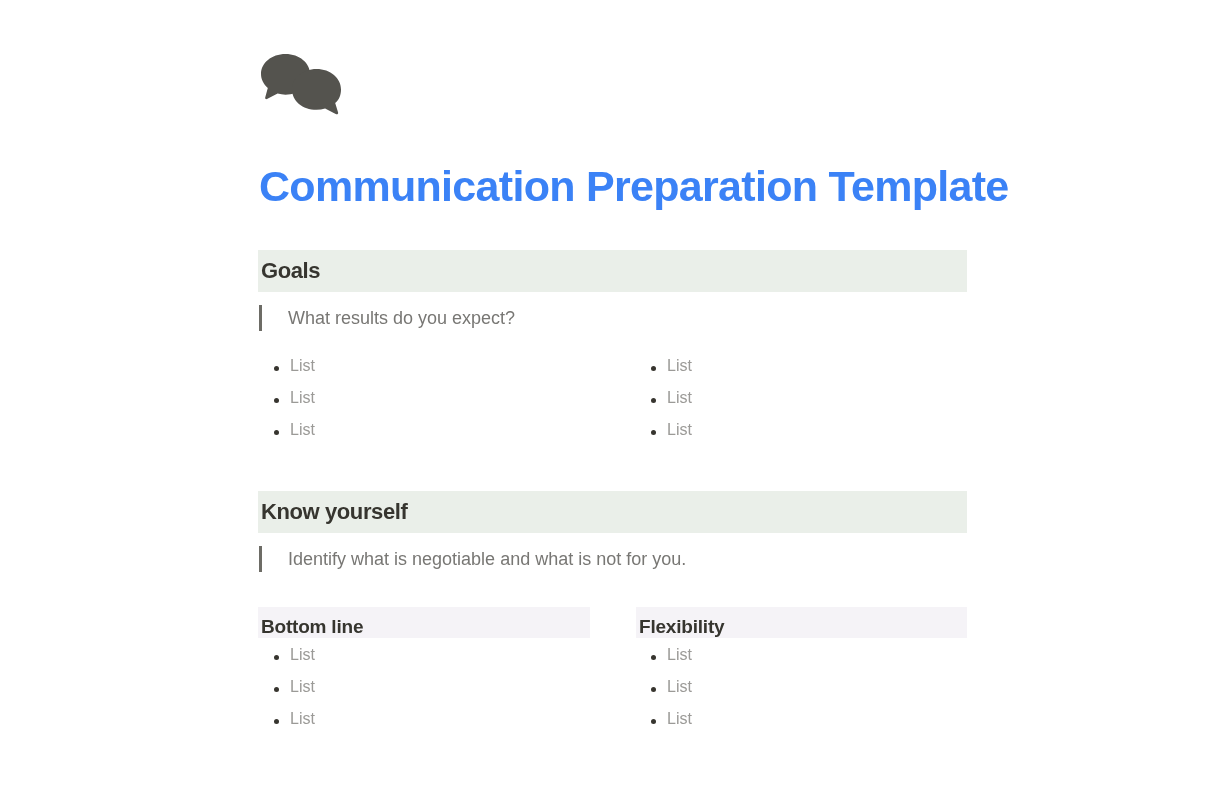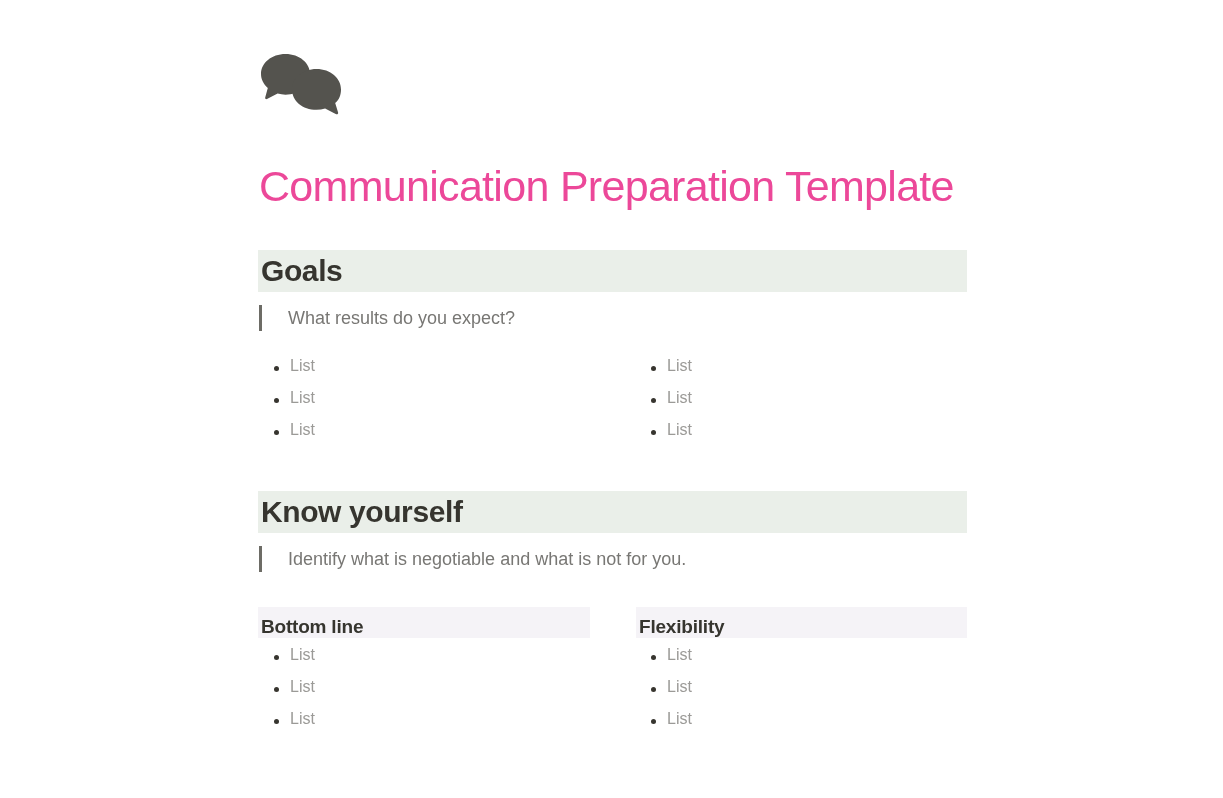--- a/index.html
+++ b/index.html
@@ -34,40 +34,40 @@
   }
 
   
   .doc-title {
     position: absolute;
     left: 259px;
     top: 159px;
     width: 900px;
     font-size: 43px;
     line-height: 54px;
-    font-weight: 400;
+    font-weight: 700;
     letter-spacing: -0.7px;
-    color: #ec4899;
+    color: #3b82f6;
     white-space: nowrap;
   }
 
   
   .section-band {
     position: absolute;
     left: 258px;
     width: 709px;
     height: 42px;
     background: #EAEFE9;
     box-sizing: border-box;
   }
   .section-band .band-text {
     position: absolute;
     left: 3px;
     top: 4px;
-    font-size: 30px;
+    font-size: 22px;
     line-height: 34px;
     font-weight: 700;
     letter-spacing: -0.4px;
     color: #36352F;
     white-space: nowrap;
   }
 
   
   .quote {
     position: absolute;

